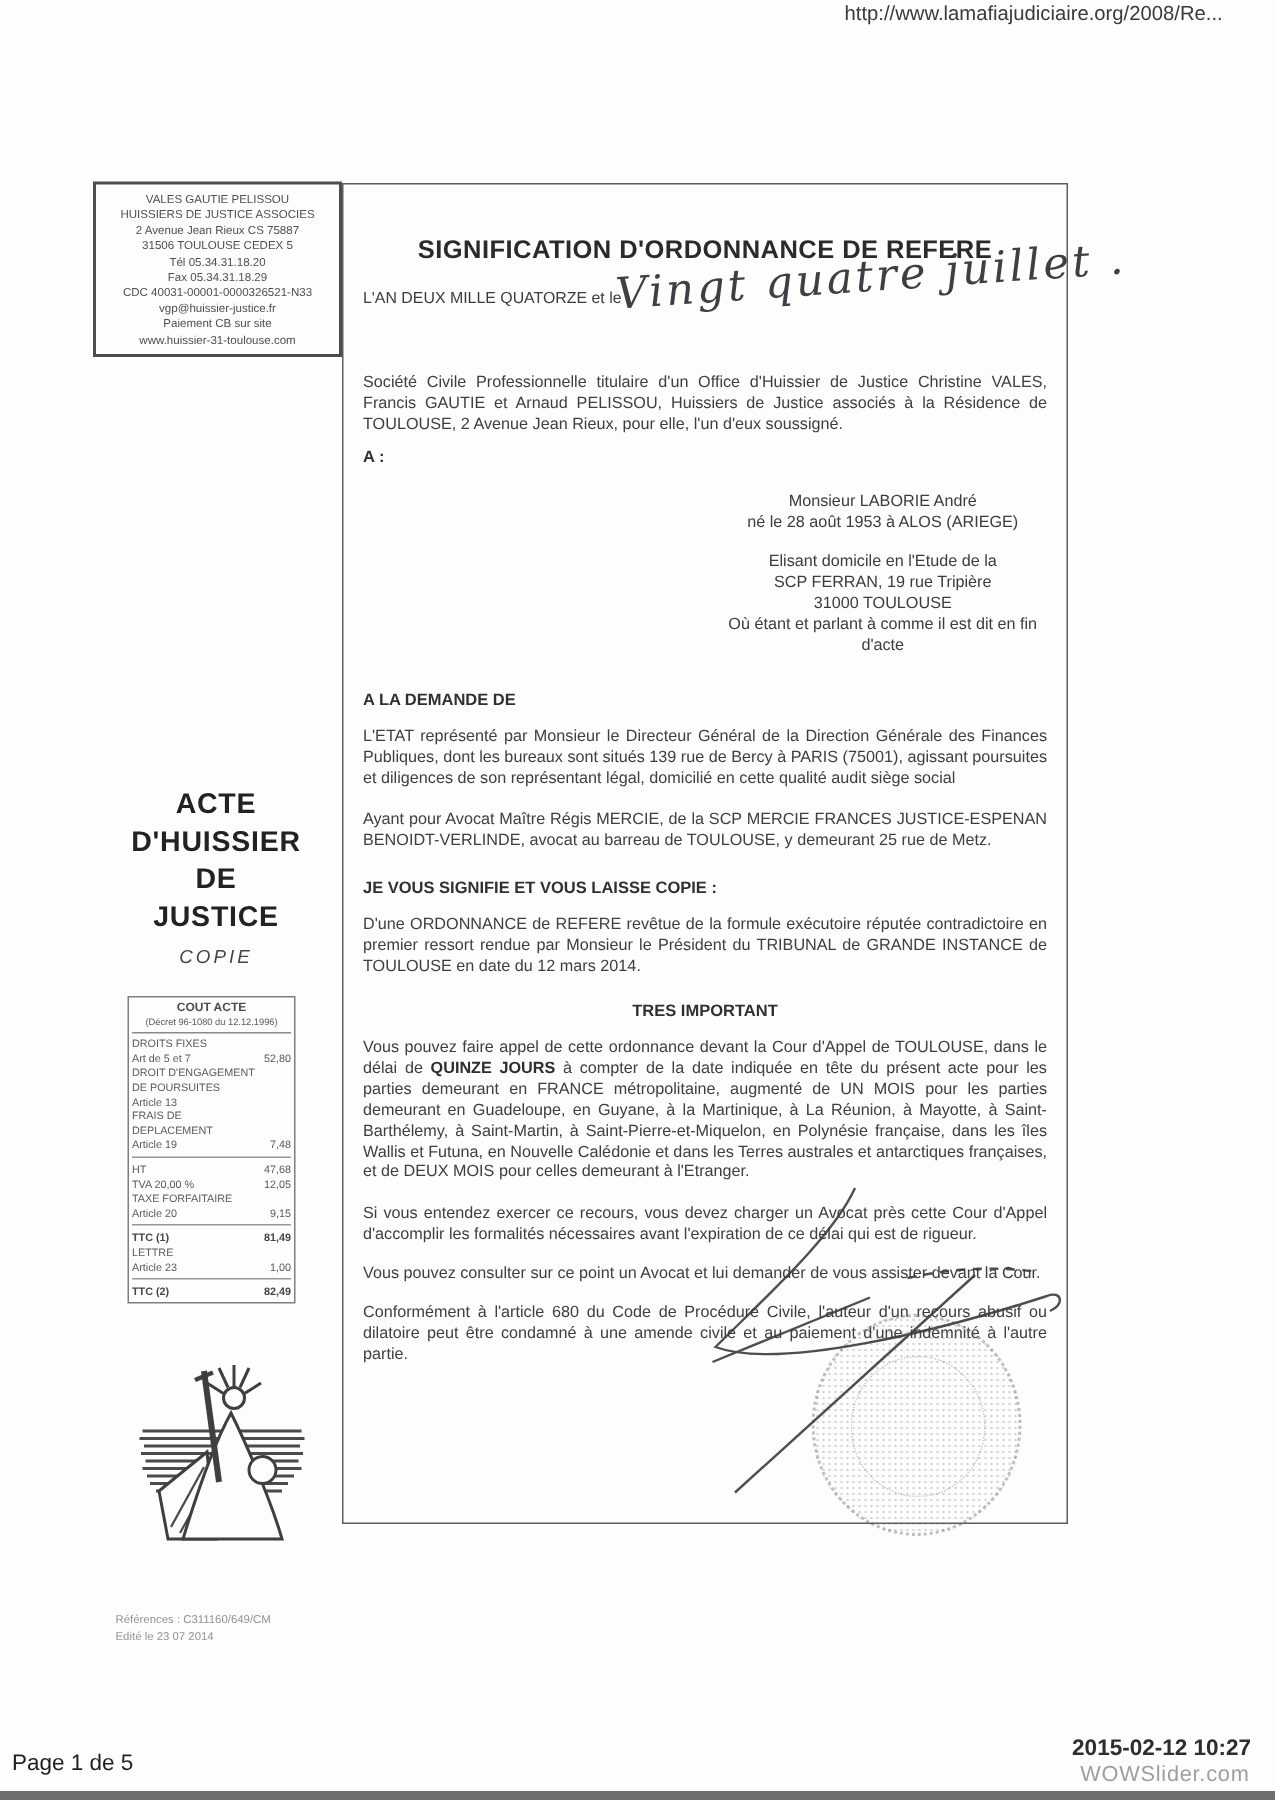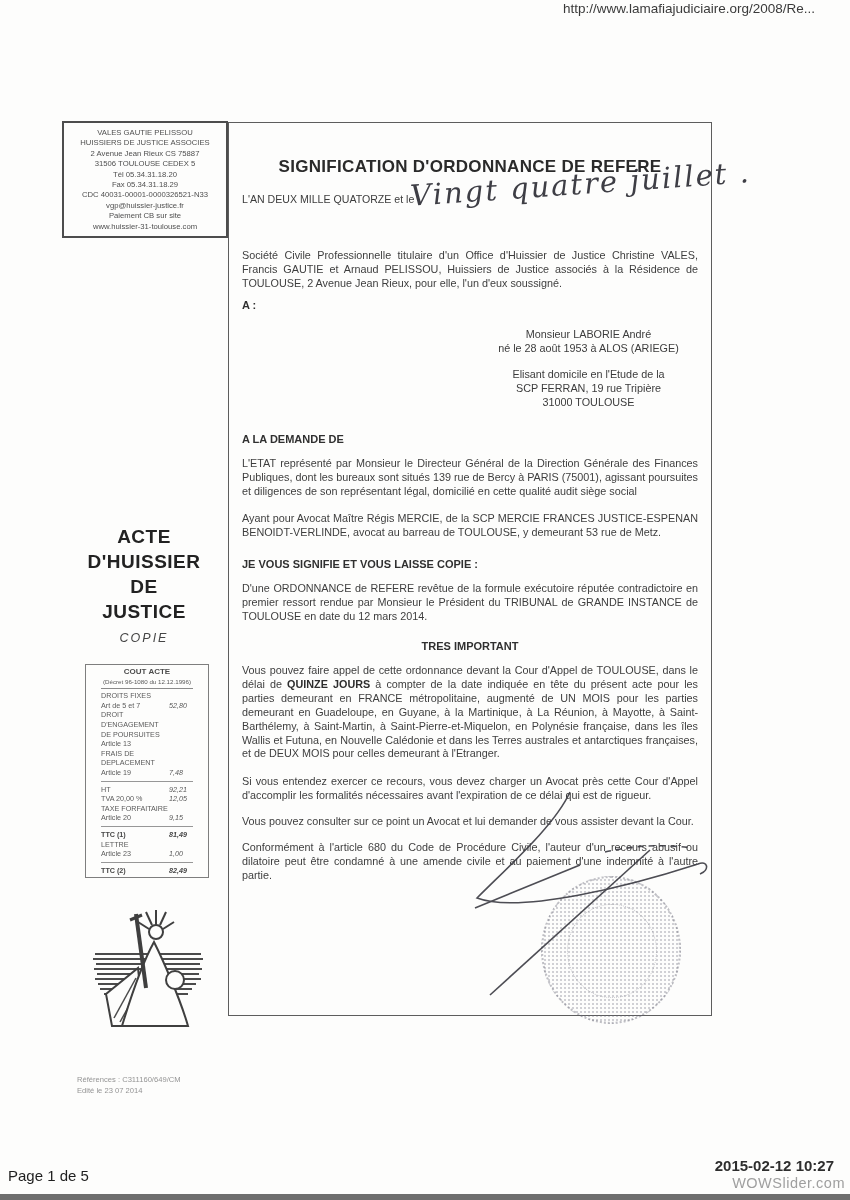--- a/index.html
+++ b/index.html
@@ -26,26 +26,26 @@
   .h-bold{font-size:11px;font-weight:bold;color:#303030;}
   .recipient{margin-left:237px;font-size:10.8px;line-height:14px;color:#3c3c3c;}
   .b{font-weight:bold;color:#2d2d2d;}
 
   
   .acte-label{position:absolute;left:68px;top:524px;width:152px;text-align:center;
               font-weight:bold;font-size:19px;line-height:25px;letter-spacing:.5px;color:#222;}
   .acte-copie{font-weight:normal;font-style:italic;font-size:12.5px;letter-spacing:2px;color:#454545;margin-top:2px;}
 
   
-  .cost-table{position:absolute;left:85px;top:664px;width:124px;border:1px solid #7e7e7e;
-              box-sizing:border-box;padding:2px 15px;font-size:7.2px;line-height:9.6px;color:#5a5a5a;}
+  .cost-table{position:absolute;left:85px;top:664px;width:112px;border:1px solid #7e7e7e;
+              box-sizing:border-box;padding:2px 2px;font-size:7.2px;line-height:9.6px;color:#5a5a5a;}
   .ct-title{text-align:center;font-size:8px;font-weight:bold;color:#4c4c4c;}
   .ct-sub{text-align:center;font-size:6.2px;border-bottom:1px solid #8a8a8a;padding-bottom:2px;margin-bottom:2px;}
   .ct-row{display:flex;justify-content:space-between;}
-  .ct-row .v{min-width:24px;font-style:italic;}
+  .ct-row .v{text-align:right;min-width:24px;}
   .ct-sep{border-top:1px solid #979797;margin-top:3px;padding-top:3px;}
   .ct-strong{color:#474747;font-weight:bold;}
 
   
   .logo{position:absolute;left:92px;top:898px;}
 
   
   .round-stamp{position:absolute;left:541px;top:876px;width:136px;height:144px;border-radius:50%;
                border:2px dotted rgba(105,105,120,.42);z-index:2;filter:blur(.3px);
                background-image:radial-gradient(rgba(100,100,115,.30) .7px,transparent .9px);
@@ -55,21 +55,21 @@
 
   
   .sig-svg{position:absolute;left:420px;top:790px;z-index:3;pointer-events:none;}
 
   
   .refs{position:absolute;left:77px;top:1074px;font-size:7.6px;line-height:11px;color:#949494;}
 
   
   .page-num{position:absolute;left:8px;top:1167px;font-size:15px;color:#1f1f1f;}
   .timestamp{position:absolute;right:16px;top:1157px;font-size:15px;font-weight:bold;color:#2e2e2e;}
-  .watermark{position:absolute;right:5px;top:1175px;font-size:14.5px;letter-spacing:.5px;color:#9f9f9f;}
+  .watermark{position:absolute;right:17px;top:1175px;font-size:14.5px;letter-spacing:.5px;color:#9f9f9f;}
   .bottom-bar{position:absolute;left:0;bottom:0;width:100%;height:6px;background:#6e6e6e;}
 
   .mt8{margin-top:8px;} .mt12{margin-top:12px;} .mt14{margin-top:14px;} .mt16{margin-top:16px;text-align:center;}
   .mt18{margin-top:18px;} .mt24{margin-top:24px;} .mt42{margin-top:42px;}
 </style>
 </head>
 <body>
 
 <div class="page">
 
@@ -99,25 +99,26 @@
     <div class="para mt42">Société Civile Professionnelle titulaire d'un Office d'Huissier de Justice Christine VALES, Francis GAUTIE et Arnaud PELISSOU, Huissiers de Justice associés à la Résidence de TOULOUSE, 2 Avenue Jean Rieux, pour elle, l'un d'eux soussigné.</div>
 
     <div class="h-bold mt8">A :</div>
 
     <div class="recipient mt16">
       <div>Monsieur LABORIE André</div>
       <div>né le 28 août 1953 à ALOS (ARIEGE)</div>
       <div class="mt12">Elisant domicile en l'Etude de la</div>
       <div>SCP FERRAN, 19 rue Tripière</div>
       <div>31000 TOULOUSE</div>
+      <div>Où étant et parlant à comme il est dit en fin d'acte</div>
     </div>
 
     <div class="h-bold mt24">A LA DEMANDE DE</div>
     <div class="para mt12">L'ETAT représenté par Monsieur le Directeur Général de la Direction Générale des Finances Publiques, dont les bureaux sont situés 139 rue de Bercy à PARIS (75001), agissant poursuites et diligences de son représentant légal, domicilié en cette qualité audit siège social</div>
-    <div class="para mt14">Ayant pour Avocat Maître Régis MERCIE, de la SCP MERCIE FRANCES JUSTICE-ESPENAN BENOIDT-VERLINDE, avocat au barreau de TOULOUSE, y demeurant 53 rue de Metz.</div>
+    <div class="para mt14">Ayant pour Avocat Maître Régis MERCIE, de la SCP MERCIE FRANCES JUSTICE-ESPENAN BENOIDT-VERLINDE, avocat au barreau de TOULOUSE, y demeurant 25 rue de Metz.</div>
 
     <div class="h-bold mt18">JE VOUS SIGNIFIE ET VOUS LAISSE COPIE :</div>
     <div class="para mt12">D'une ORDONNANCE de REFERE revêtue de la formule exécutoire réputée contradictoire en premier ressort rendue par Monsieur le Président du TRIBUNAL de GRANDE INSTANCE de TOULOUSE en date du 12 mars 2014.</div>
 
     <div class="h-bold mt16">TRES IMPORTANT</div>
     <div class="para mt12"><span>Vous pouvez faire appel de cette ordonnance devant la Cour d'Appel de TOULOUSE, dans le délai de </span><span class="b">QUINZE JOURS</span><span> à compter de la date indiquée en tête du présent acte pour les parties demeurant en FRANCE métropolitaine, augmenté de UN MOIS pour les parties demeurant en Guadeloupe, en Guyane, à la Martinique, à La Réunion, à Mayotte, à Saint-Barthélemy, à Saint-Martin, à Saint-Pierre-et-Miquelon, en Polynésie française, dans les îles Wallis et Futuna, en Nouvelle Calédonie et dans les Terres australes et antarctiques françaises, et de DEUX MOIS pour celles demeurant à l'Etranger.</span></div>
 
     <div class="para mt14">Si vous entendez exercer ce recours, vous devez charger un Avocat près cette Cour d'Appel d'accomplir les formalités nécessaires avant l'expiration de ce délai qui est de rigueur.</div>
     <div class="para mt12">Vous pouvez consulter sur ce point un Avocat et lui demander de vous assister devant la Cour.</div>
     <div class="para mt12">Conformément à l'article 680 du Code de Procédure Civile, l'auteur d'un recours abusif ou dilatoire peut être condamné à une amende civile et au paiement d'une indemnité à l'autre partie.</div>
@@ -157,21 +158,21 @@
     <div class="ct-row">
         <span>FRAIS DE DEPLACEMENT</span>
         <span class="v"></span>
       </div>
     <div class="ct-row">
         <span>Article 19</span>
         <span class="v">7,48</span>
       </div>
     <div class="ct-row ct-sep">
         <span>HT</span>
-        <span class="v">92,21</span>
+        <span class="v">47,68</span>
       </div>
     <div class="ct-row">
         <span>TVA 20,00 %</span>
         <span class="v">12,05</span>
       </div>
     <div class="ct-row">
         <span>TAXE FORFAITAIRE</span>
         <span class="v"></span>
       </div>
     <div class="ct-row">

